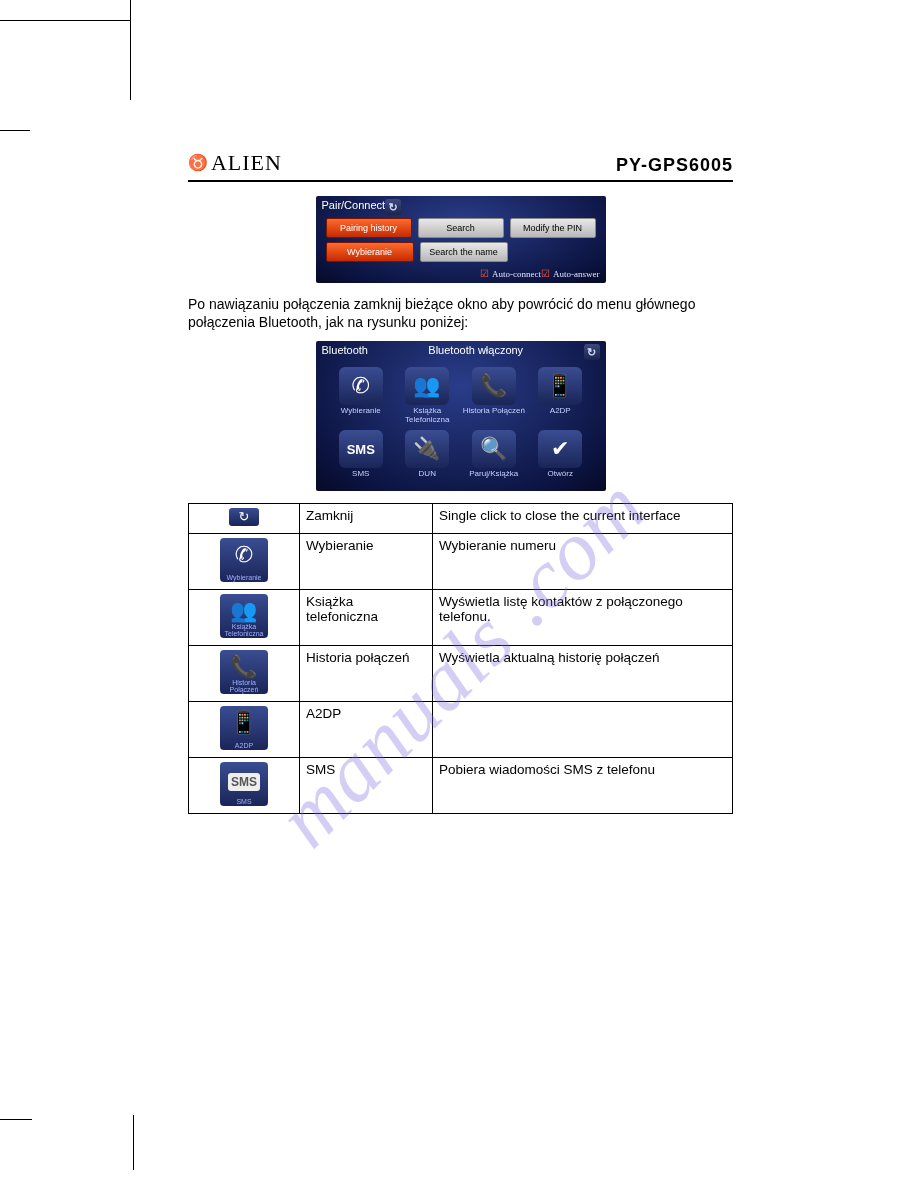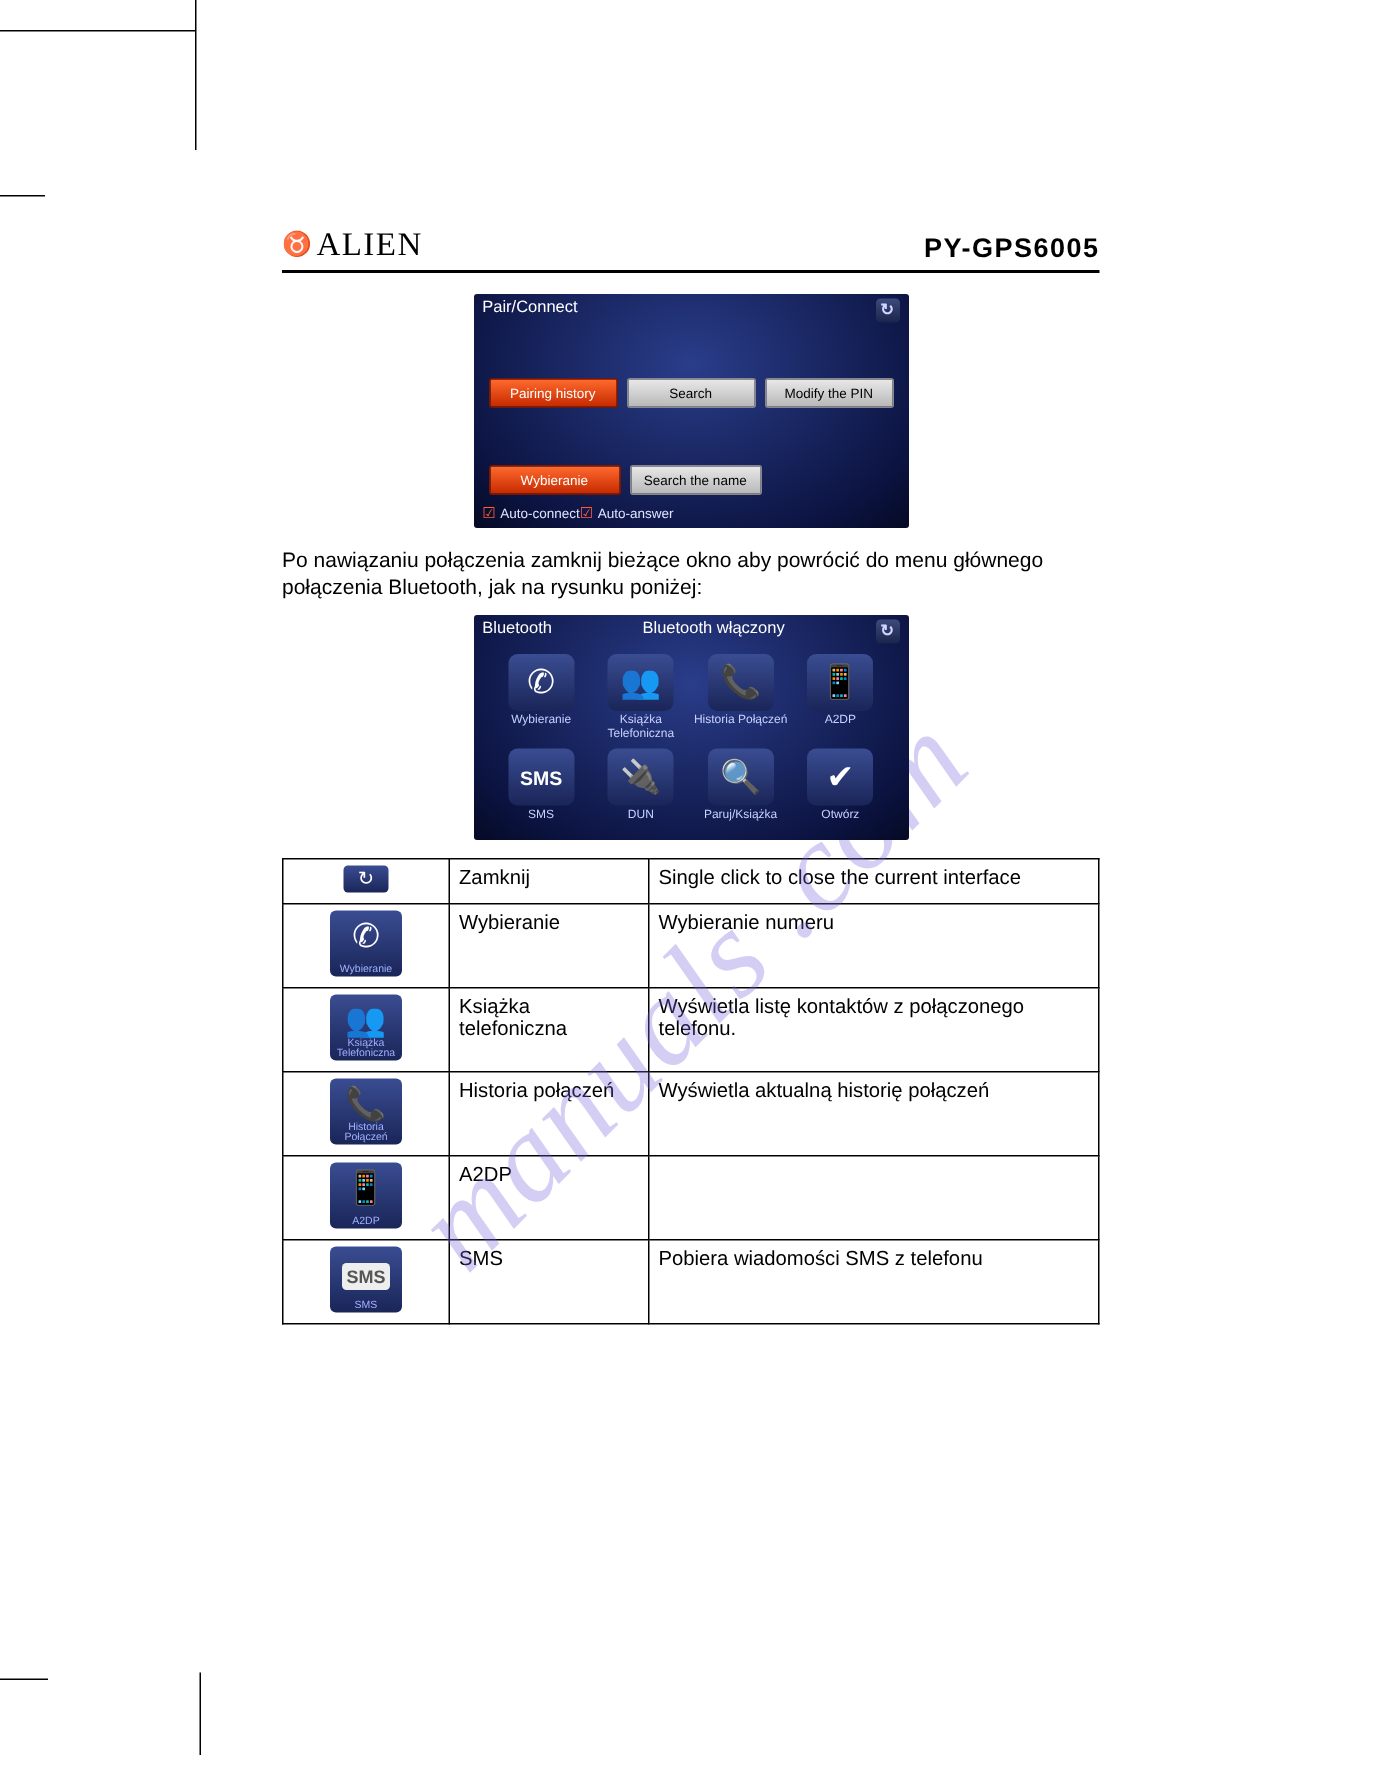--- a/index.html
+++ b/index.html
@@ -51,57 +51,57 @@
     border-radius: 2px;
     color:#fff;
     font-size:10px;
     position:relative;
     padding-bottom:4px;
   }
   .screen-title {
     padding: 3px 6px;
     font-size:11px;
     display:flex;
-    justify-content:space-between;
+    justify-content:flex-start;
   }
   .close-icon {
     display:inline-block;
     width:16px; height:16px;
     border-radius:3px;
     background: linear-gradient(#3c4a7c,#1b244b);
     text-align:center;
     line-height:16px;
     color:#cfd6ff;
     font-weight:bold;
   }
   .info-box {
     margin: 4px 20px 6px 20px;
     background: rgba(20,30,80,.5);
     border-radius:4px;
     padding:6px 16px 8px;
   }
   .info-row { display:flex; justify-content:space-between; padding:1px 0; font-size:10px;}
   .yellow { color:#ffd24a;}
-  .btn-row { display:flex; gap:6px; padding:0 10px 4px;margin-top:34px; }
+  .btn-row { display:flex; gap:6px; padding:0 10px 4px; }
   .pc-btn {
     flex:1;
     font-size:9px;
     text-align:center;
     padding:4px 2px;
     border-radius:2px;
     background: linear-gradient(#e8e8e8,#b8b8b8);
     color:#000;
     border:1px solid #888;
   }
   .pc-btn.red {
     background: linear-gradient(#ff6a2d,#c62a00);
     color:#fff;
     border:1px solid #7a1600;
   }
-  .chk-row { display:flex; justify-content:flex-start; padding:2px 6px 0; font-size:9px;}
+  .chk-row { display:flex; justify-content:flex-end; padding:2px 6px 0; font-size:9px;font-family:Liberation Serif, serif;}
   .chk { color:#dfe4ff;}
   .chk::before { content:"☑"; color:#ff5a3a; margin-right:3px; font-size:10px;}
 
   .body-text {
     font-size: 14px;
     line-height: 1.3;
     margin: 8px 0 6px 0;
   }
 
   .menu-grid {

